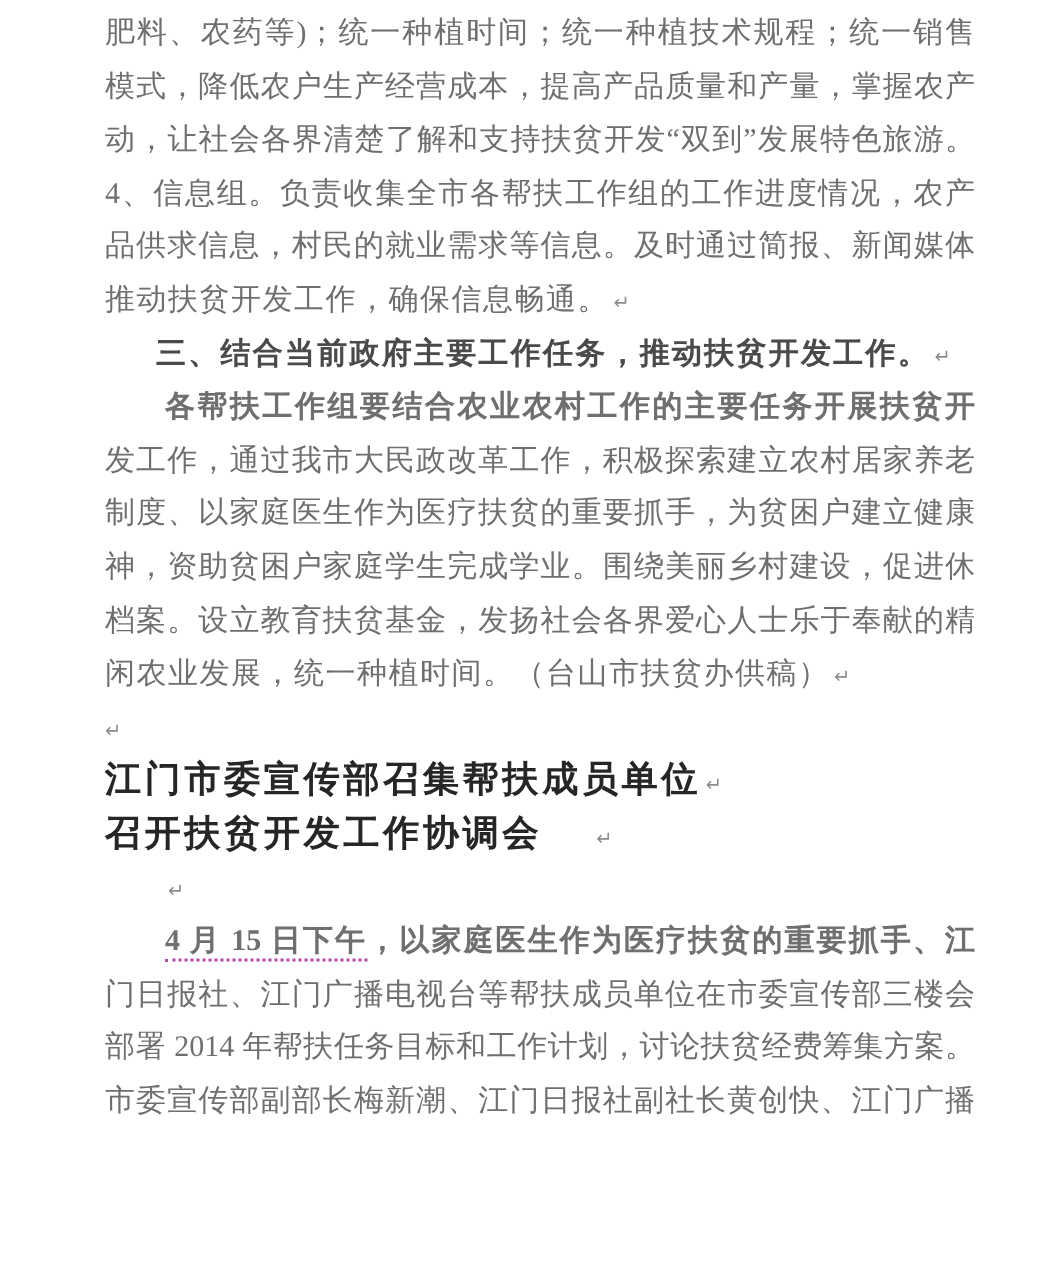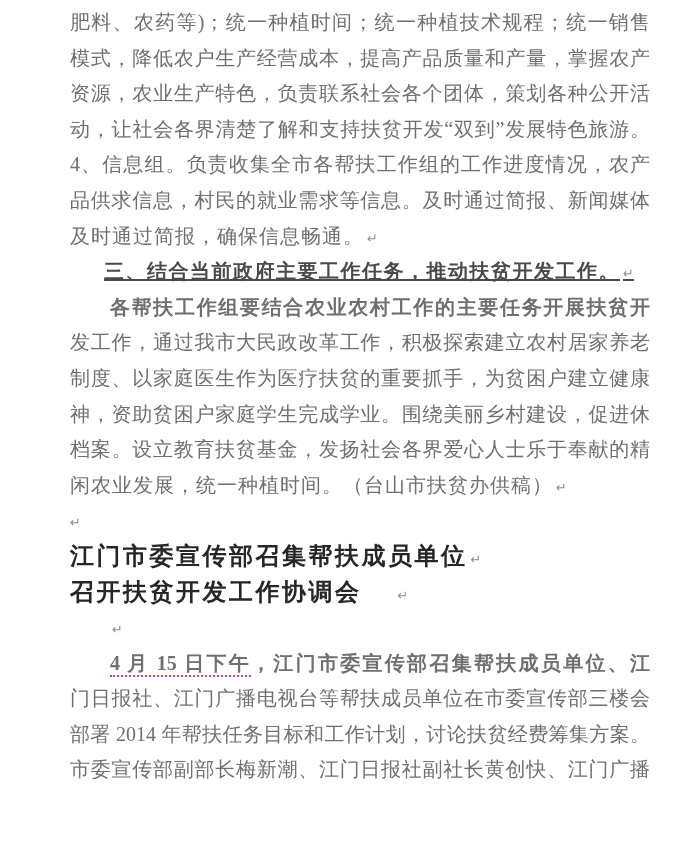--- a/index.html
+++ b/index.html
@@ -33,21 +33,20 @@
     text-align-last: justify;
     text-justify: inter-character;
   }
   .indent  { text-indent: 40px; font-weight: bold; }
   .indent2 { text-indent: 42px; }
   .heading {
     font-weight: bold;
     color: #4a4a4a;
     letter-spacing: 1.5px;
     text-indent: 34px;
-    text-decoration: underline;
   }
   .title-line {
     font-weight: bold;
     color: #262626;
     font-size: 24px;
     letter-spacing: 2.5px;
   }
   .pilcrow {
     font-family: "DejaVu Sans", sans-serif;
     font-size: 13px;
@@ -63,40 +62,39 @@
     padding-bottom: 1px;
   }
 </style>
 </head>
 <body>
 
 <div class="page">
 
   <div class="line j">肥料、农药等)；统一种植时间；统一种植技术规程；统一销售</div>
   <div class="line j">模式，降低农户生产经营成本，提高产品质量和产量，掌握农产</div>
-  <div class="line j">资源，农业生产特色，负责联系社会各个团体，策划各种公开活</div>
   <div class="line j">动，让社会各界清楚了解和支持扶贫开发“双到”发展特色旅游。</div>
   <div class="line j">4、信息组。负责收集全市各帮扶工作组的工作进度情况，农产</div>
   <div class="line j">品供求信息，村民的就业需求等信息。及时通过简报、新闻媒体</div>
-  <div class="line"><span>及时通过简报，确保信息畅通。</span><span class="pilcrow">↵</span></div>
+  <div class="line"><span>推动扶贫开发工作，确保信息畅通。</span><span class="pilcrow">↵</span></div>
 
   <div class="line heading"><span>三、结合当前政府主要工作任务，推动扶贫开发工作。</span><span class="pilcrow">↵</span></div>
 
   <div class="line j indent">各帮扶工作组要结合农业农村工作的主要任务开展扶贫开</div>
   <div class="line j">发工作，通过我市大民政改革工作，积极探索建立农村居家养老</div>
   <div class="line j">制度、以家庭医生作为医疗扶贫的重要抓手，为贫困户建立健康</div>
   <div class="line j">神，资助贫困户家庭学生完成学业。围绕美丽乡村建设，促进休</div>
   <div class="line j">档案。设立教育扶贫基金，发扬社会各界爱心人士乐于奉献的精</div>
   <div class="line"><span>闲农业发展，统一种植时间。（台山市扶贫办供稿）</span><span class="pilcrow">↵</span></div>
 
   <div class="line"><span class="pilcrow" style="margin-left:0">↵</span></div>
 
   <div class="line title-line"><span>江门市委宣传部召集帮扶成员单位</span><span class="pilcrow">↵</span></div>
   <div class="line title-line"><span>召开扶贫开发工作协调会</span><span class="pilcrow gap">↵</span></div>
 
   <div class="line indent2"><span class="pilcrow" style="margin-left:0">↵</span></div>
 
-  <div class="line j indent"><span class="dotted-date">4 月 15 日下午</span><span>，江门市委宣传部召集帮扶成员单位、江</span></div>
+  <div class="line j indent"><span class="dotted-date">4 月 15 日下午</span><span>，以家庭医生作为医疗扶贫的重要抓手、江</span></div>
   <div class="line j">门日报社、江门广播电视台等帮扶成员单位在市委宣传部三楼会</div>
   <div class="line j">部署 2014 年帮扶任务目标和工作计划，讨论扶贫经费筹集方案。</div>
   <div class="line j">市委宣传部副部长梅新潮、江门日报社副社长黄创快、江门广播</div>
 
 </div>
 
 </body></html>

